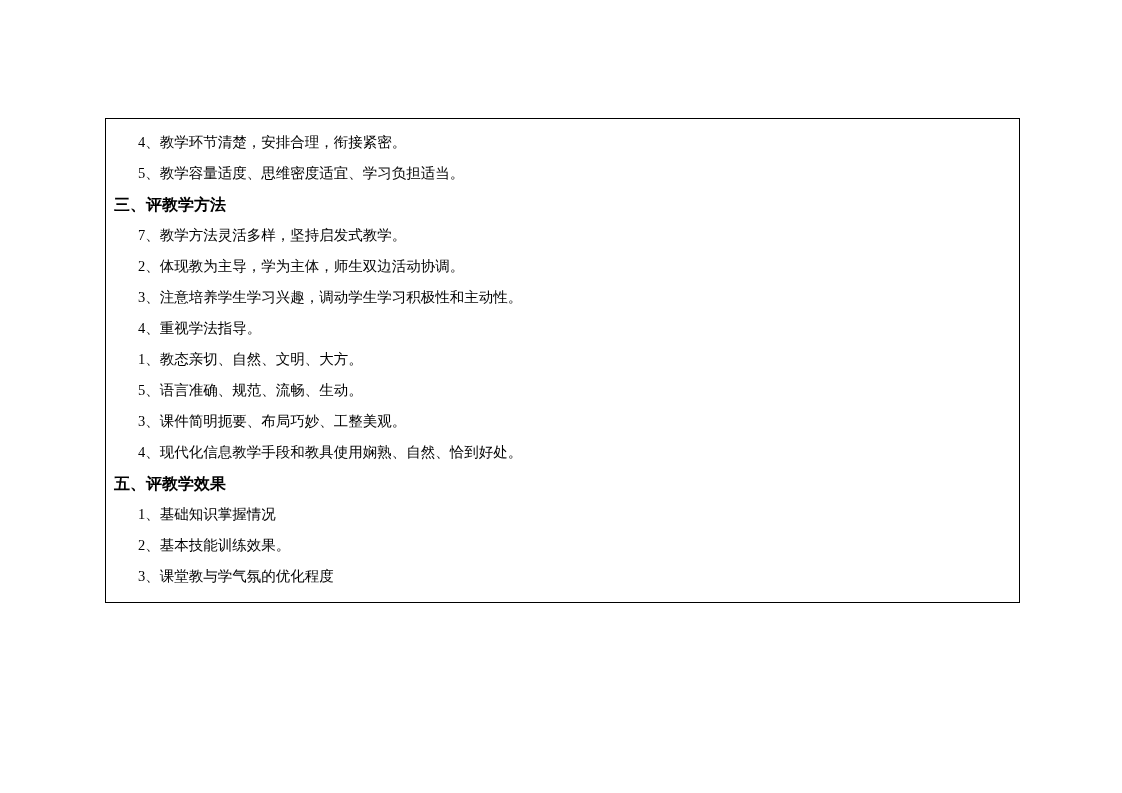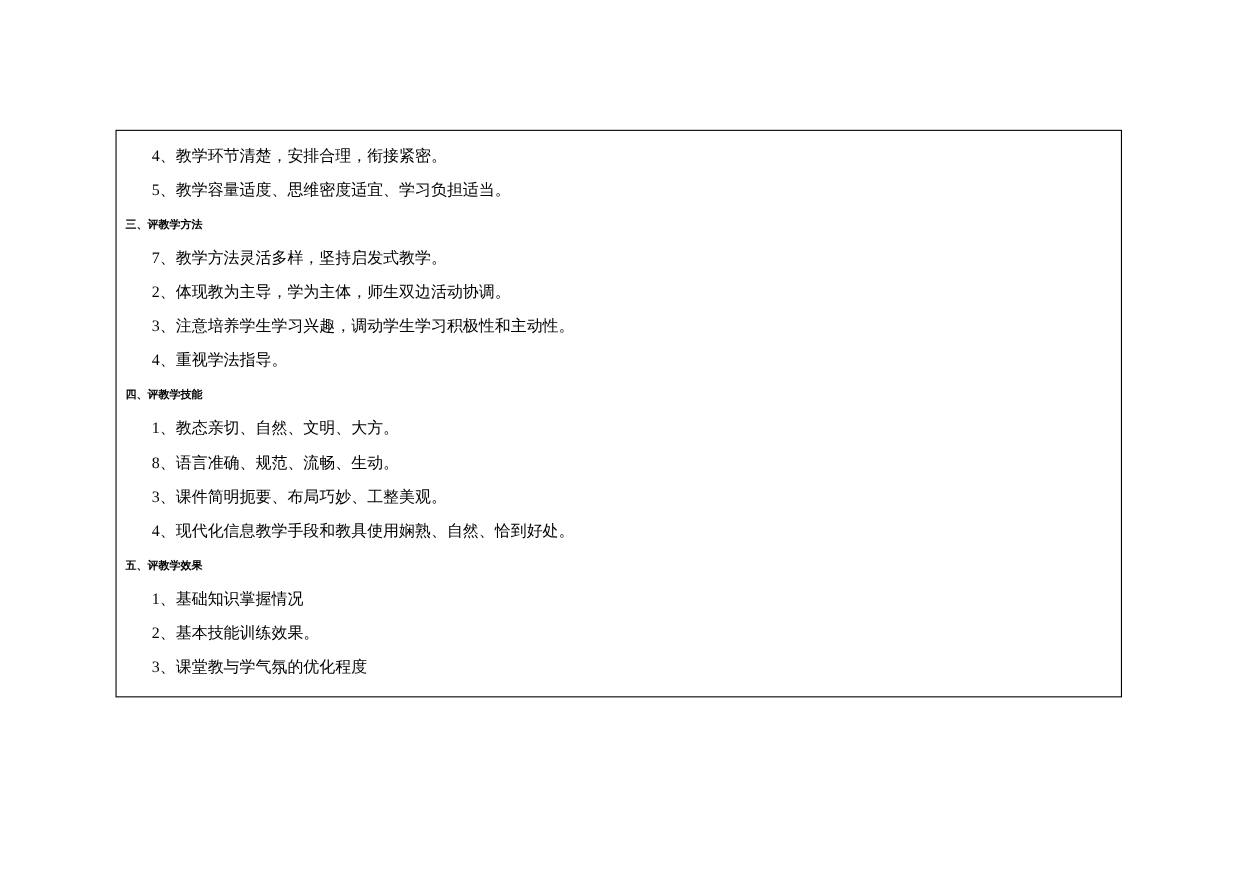--- a/index.html
+++ b/index.html
@@ -38,40 +38,39 @@
     line-height: 31px;
     white-space: nowrap;
   }
   .line.indent {
     padding-left: 32px;
   }
   .line.heading {
     padding-left: 8px;
     font-weight: bold;
     font-family: "Liberation Sans", "DejaVu Sans", sans-serif;
-    font-size: 10px;
+    font-size: 16px;
   }
 </style>
 </head>
 <body>
 
 <div class="page">
   <div class="doc-table">
     <div class="cell">
 
       <div class="line indent">4、教学环节清楚，安排合理，衔接紧密。</div>
       <div class="line indent">5、教学容量适度、思维密度适宜、学习负担适当。</div>
       <div class="line heading">三、评教学方法</div>
       <div class="line indent">7、教学方法灵活多样，坚持启发式教学。</div>
       <div class="line indent">2、体现教为主导，学为主体，师生双边活动协调。</div>
       <div class="line indent">3、注意培养学生学习兴趣，调动学生学习积极性和主动性。</div>
       <div class="line indent">4、重视学法指导。</div>
-      <div class="line heading">四、评教学技能</div>
       <div class="line indent">1、教态亲切、自然、文明、大方。</div>
-      <div class="line indent">8、语言准确、规范、流畅、生动。</div>
+      <div class="line indent">5、语言准确、规范、流畅、生动。</div>
       <div class="line indent">3、课件简明扼要、布局巧妙、工整美观。</div>
       <div class="line indent">4、现代化信息教学手段和教具使用娴熟、自然、恰到好处。</div>
       <div class="line heading">五、评教学效果</div>
       <div class="line indent">1、基础知识掌握情况</div>
       <div class="line indent">2、基本技能训练效果。</div>
       <div class="line indent">3、课堂教与学气氛的优化程度</div>
 
     </div>
   </div>
 </div>

